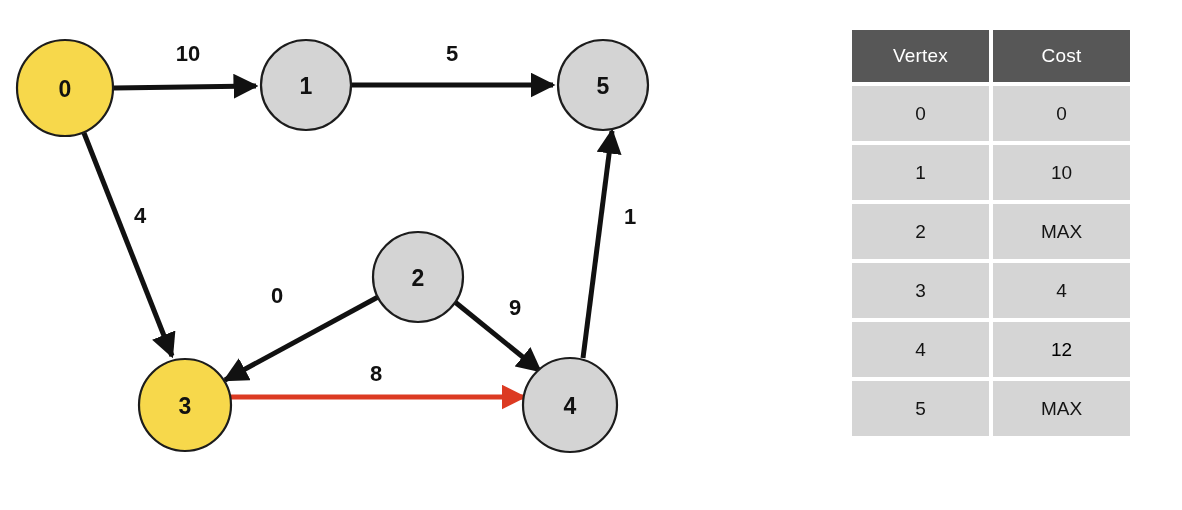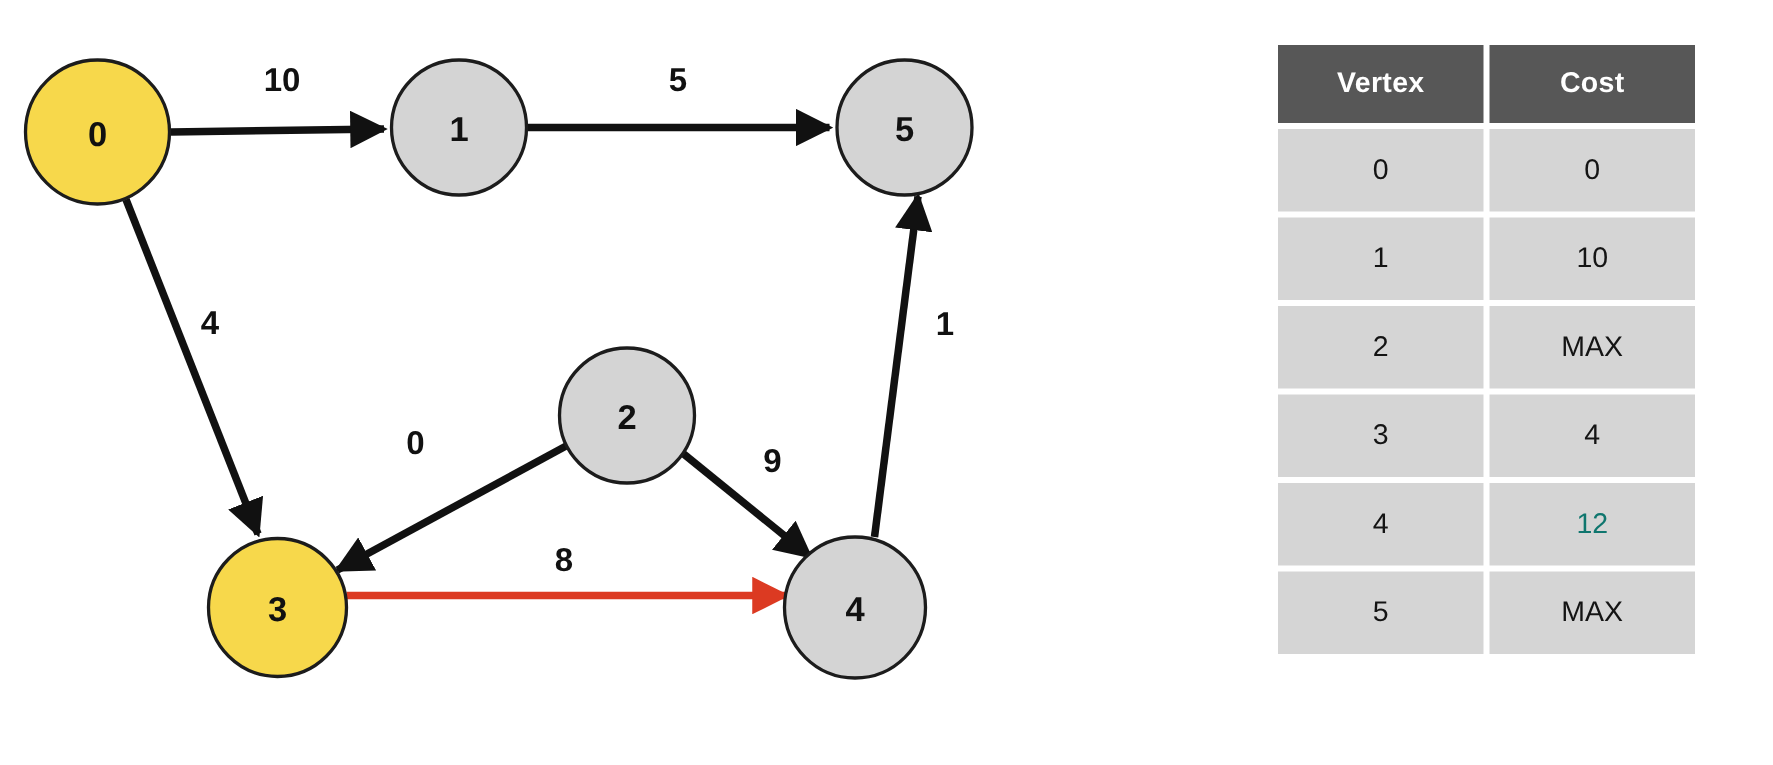--- a/index.html
+++ b/index.html
@@ -60,37 +60,37 @@
     top: 26px;
     width: 286px;
     border-collapse: separate;
     border-spacing: 4px;
     table-layout: fixed;
   }
   #cost-table th {
     background: #575757;
     color: #ffffff;
     font-size: 19px;
-    font-weight: 700;
+    font-weight: 400;
     height: 52px;
     text-align: center;
     padding: 0;
     letter-spacing: 0.2px;
   }
   #cost-table td {
     background: #d5d5d5;
     color: #141414;
     font-size: 19px;
     font-weight: 400;
     height: 55px;
     text-align: center;
     padding: 0;
   }
   #cost-table td.highlight {
-    color: #0f766e;
+    color: #000000;
   }
 </style>
 </head>
 <body>
 
 <div id="stage">
 
   <svg id="graph-svg" viewBox="0 0 820 510">
     <defs>
       <marker id="arrow-black" viewBox="0 0 10 10" refX="9" refY="5" markerWidth="5" markerHeight="5" orient="auto-start-reverse">

